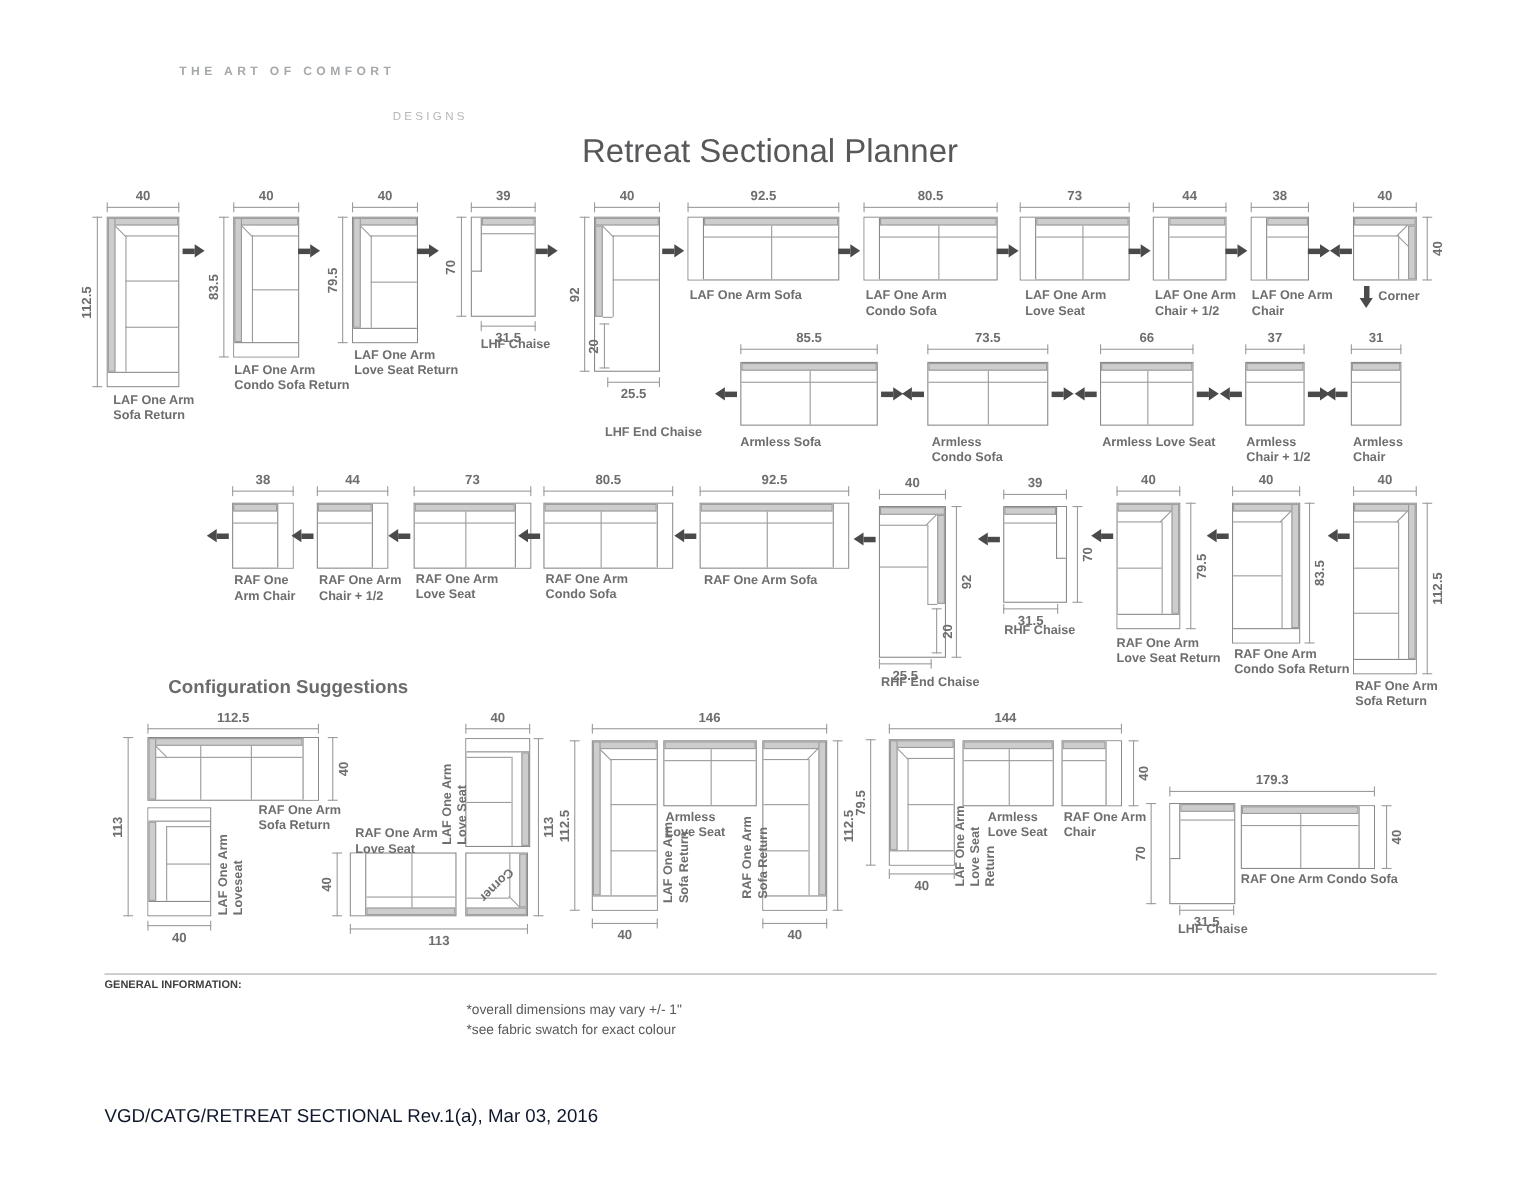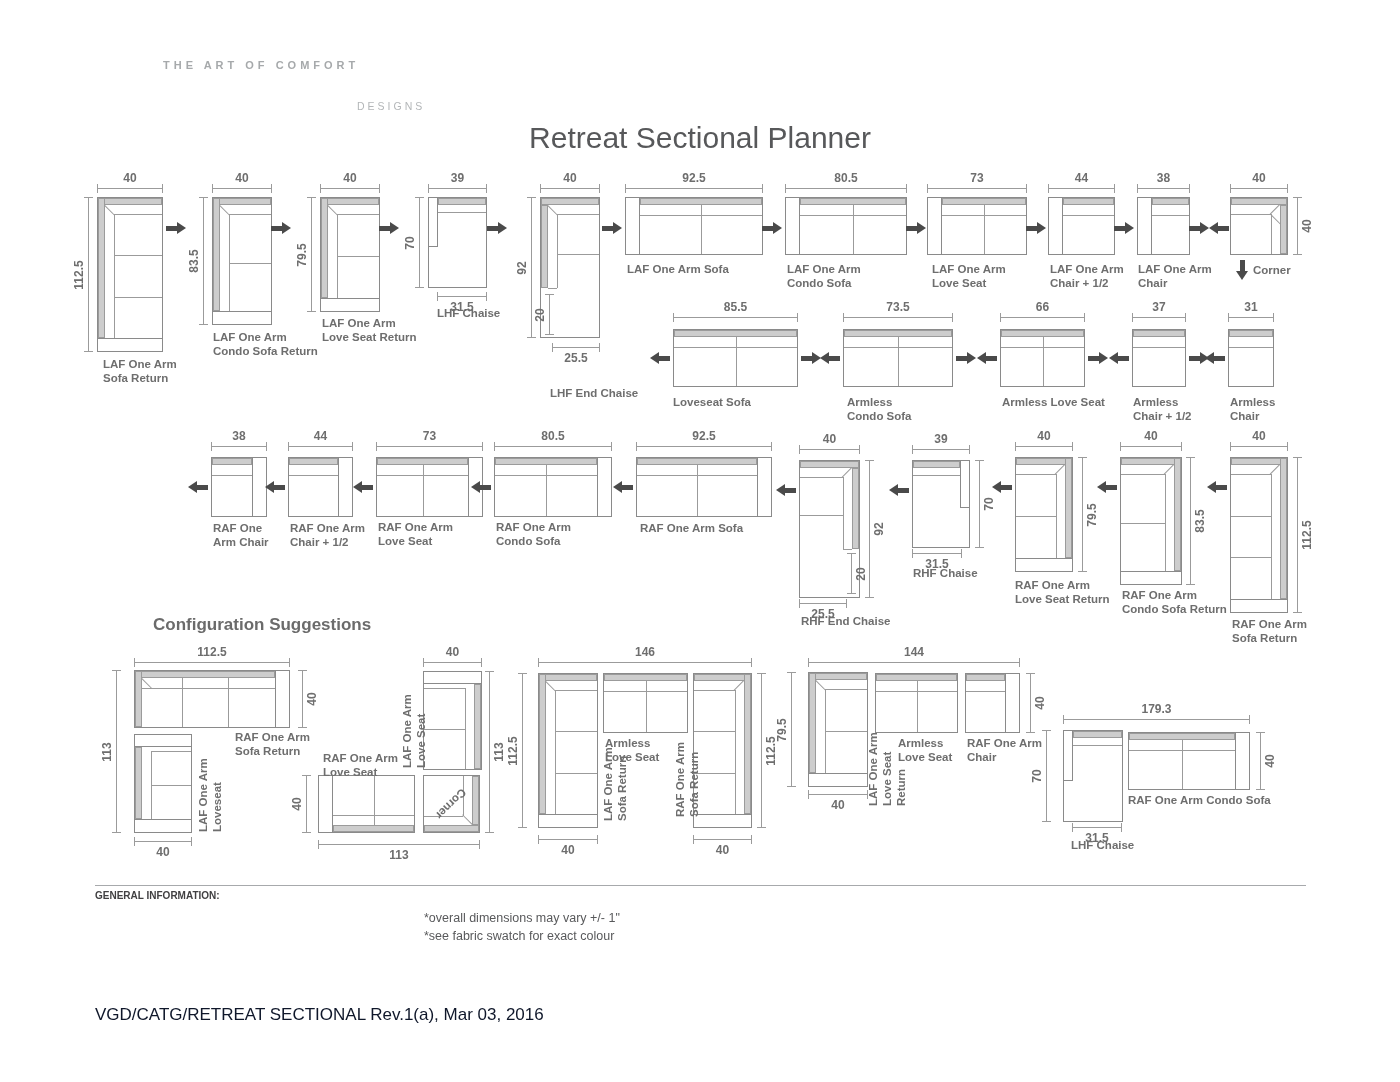--- a/index.html
+++ b/index.html
@@ -305,21 +305,21 @@
     <div class="dimtext" style="left: 735.5px; top: 314px; transform: translate(-50%, -100%);">85.5</div>
     <div class="arrow" style="left: 650px; top: 352px; width: 20px; height: 12px;">
       <div class="stem" style="left: 9px; top: 4px; width: 11px; height: 5px;"></div>
       <div class="head" style="left: 0px; top: 0px; border-top: 6px solid transparent; border-bottom: 6px solid transparent; border-right: 9px solid rgb(74, 74, 74);"></div>
     </div>
     <div class="arrow" style="left: 801px; top: 352px; width: 20px; height: 12px;">
       <div class="stem" style="left: 0px; top: 4px; width: 11px; height: 5px;"></div>
       <div class="head" style="left: 11px; top: 0px; border-top: 6px solid transparent; border-bottom: 6px solid transparent; border-left: 9px solid rgb(74, 74, 74);"></div>
     </div>
     <div class="plabel" style="left: 673px; top: 395px;">
-      <div>Loveseat Sofa</div>
+      <div>Armless Sofa</div>
     </div>
     <div class="piece" style="left: 843px; top: 329px; width: 110px; height: 58px;">
       <div class="strip" style="left: 0px; top: 0px; width: 108px; height: 7px;"></div>
       <div class="line" style="left: 0px; top: 17px; width: 108px; height: 1px;"></div>
       <div class="line" style="left: 54px; top: 7px; width: 1px; height: 49px;"></div>
     </div>
     <div class="dimline" style="left: 843px; top: 317px; width: 110px; height: 1px;"></div>
     <div class="dimtick" style="left: 843px; top: 313px; width: 1px; height: 9px;"></div>
     <div class="dimtick" style="left: 952px; top: 313px; width: 1px; height: 9px;"></div>
     <div class="dimtext" style="left: 898px; top: 314px; transform: translate(-50%, -100%);">73.5</div>

